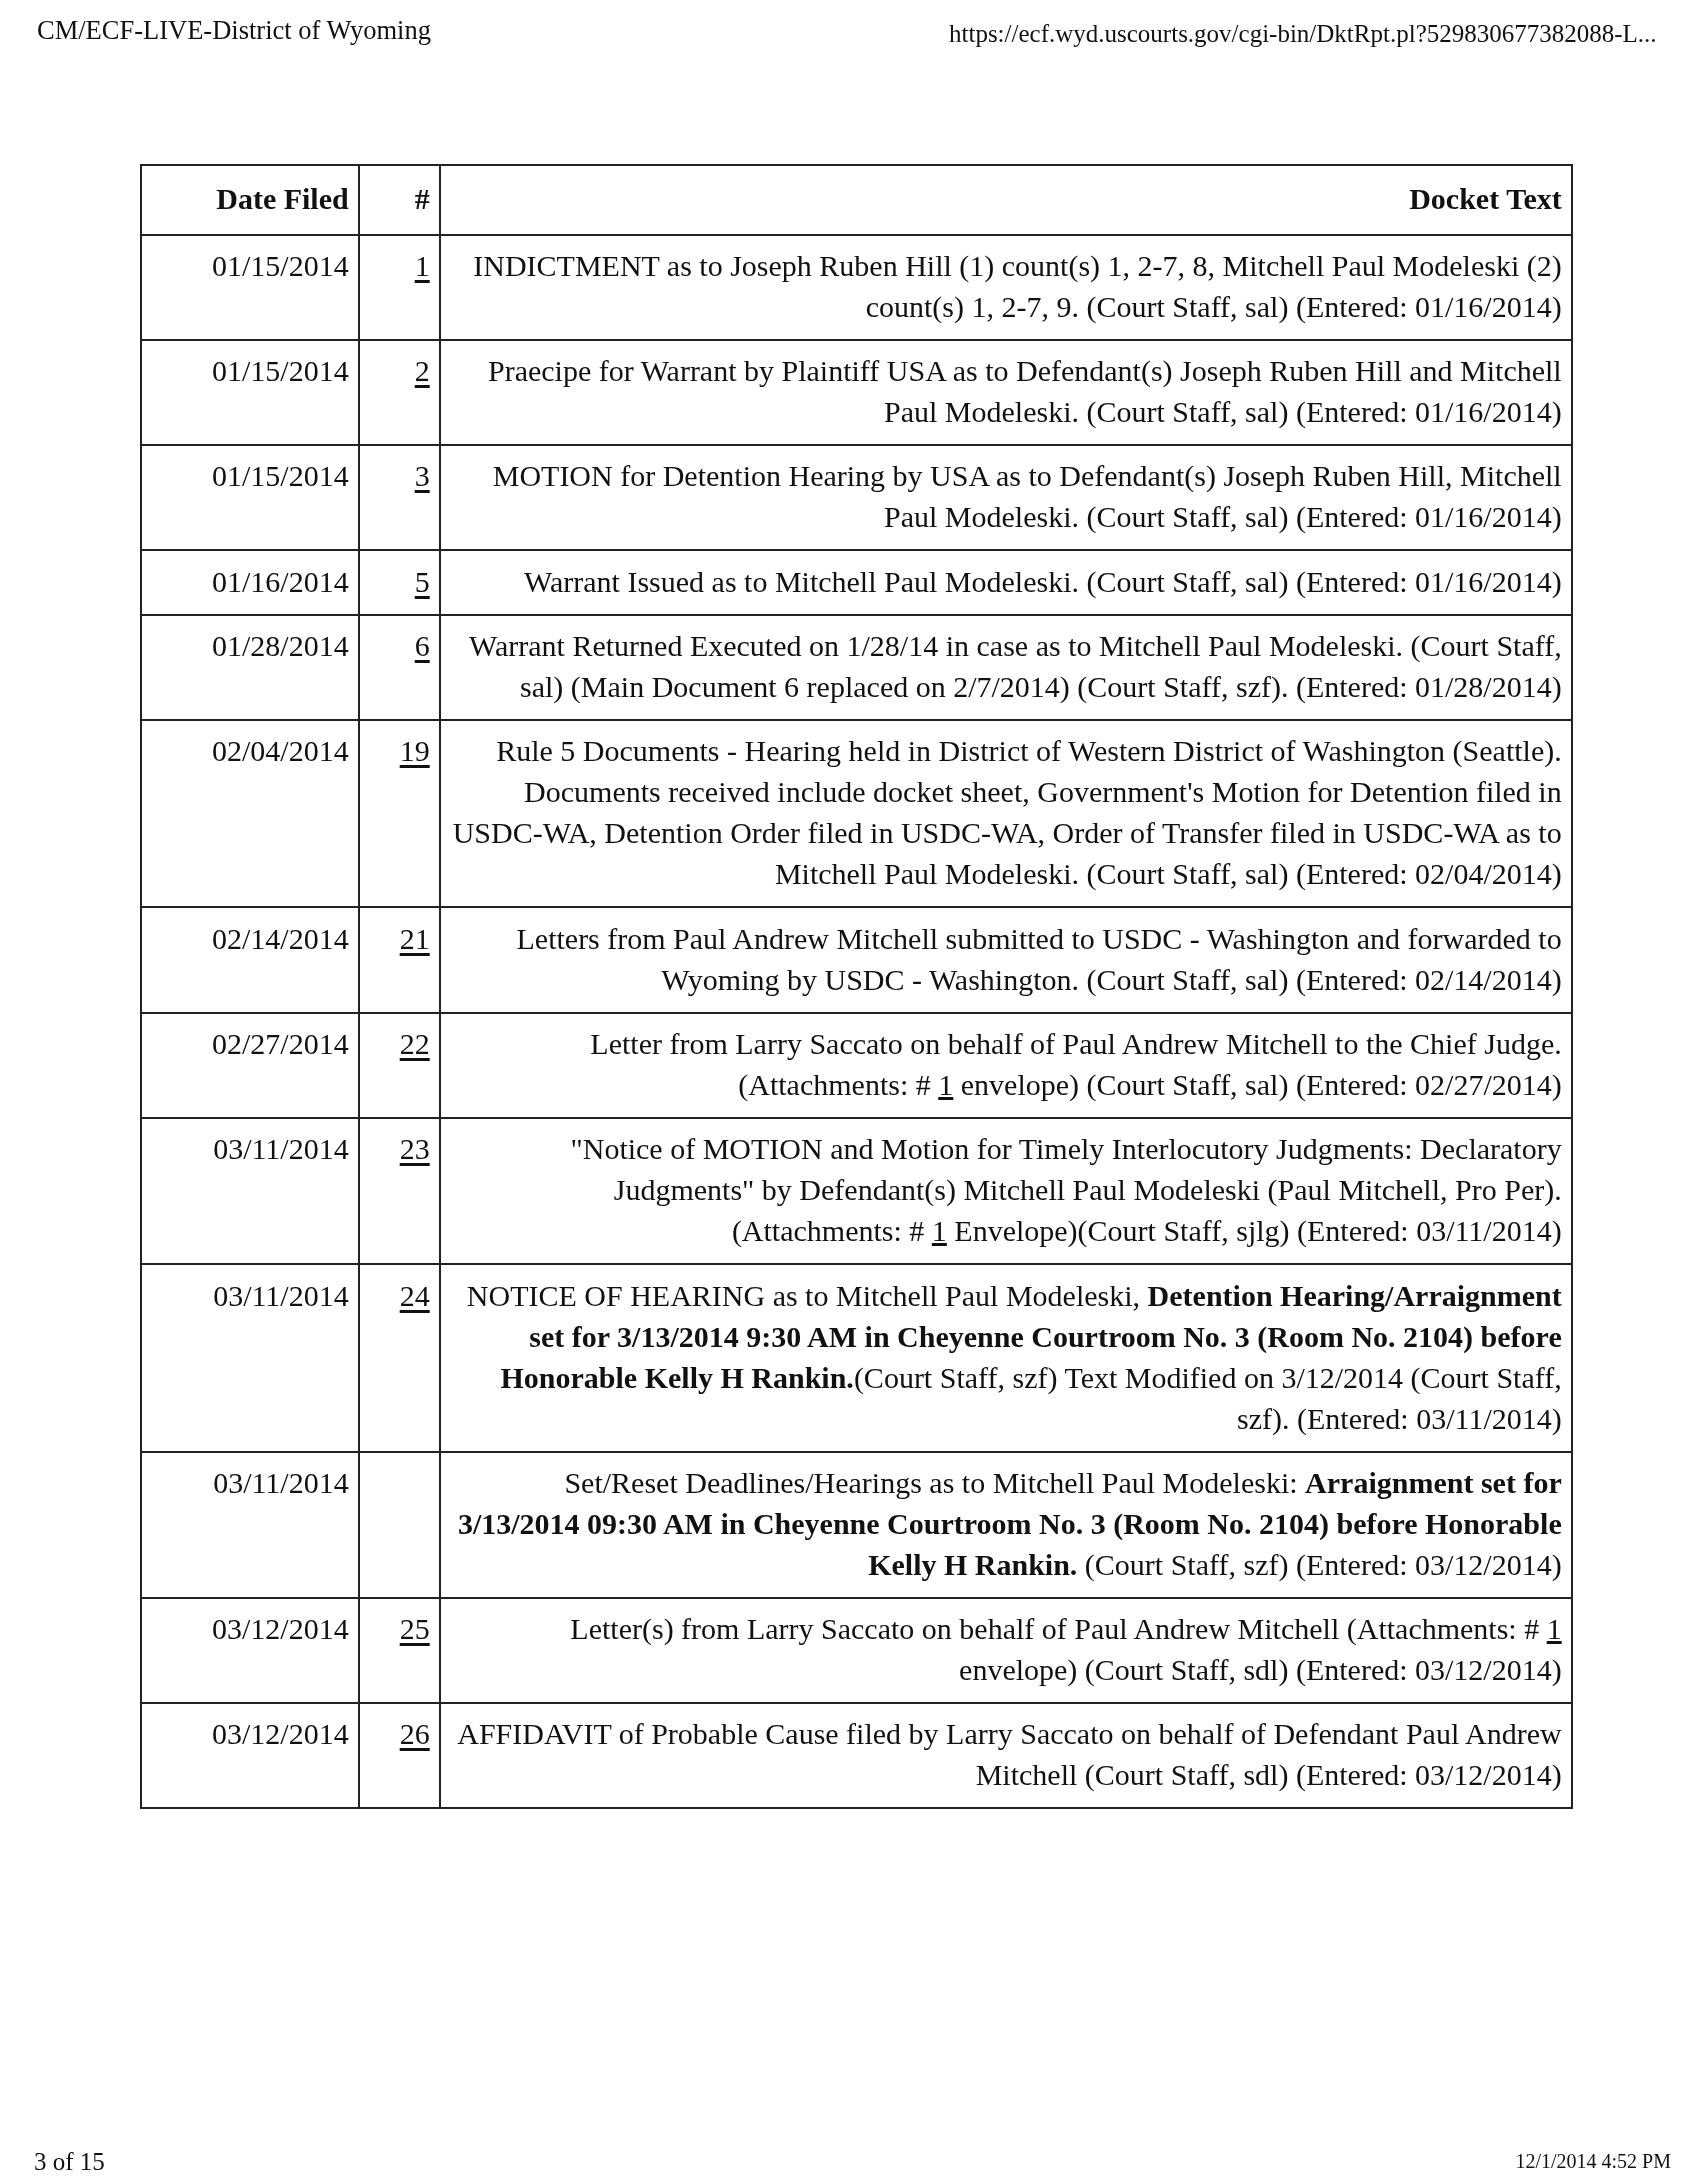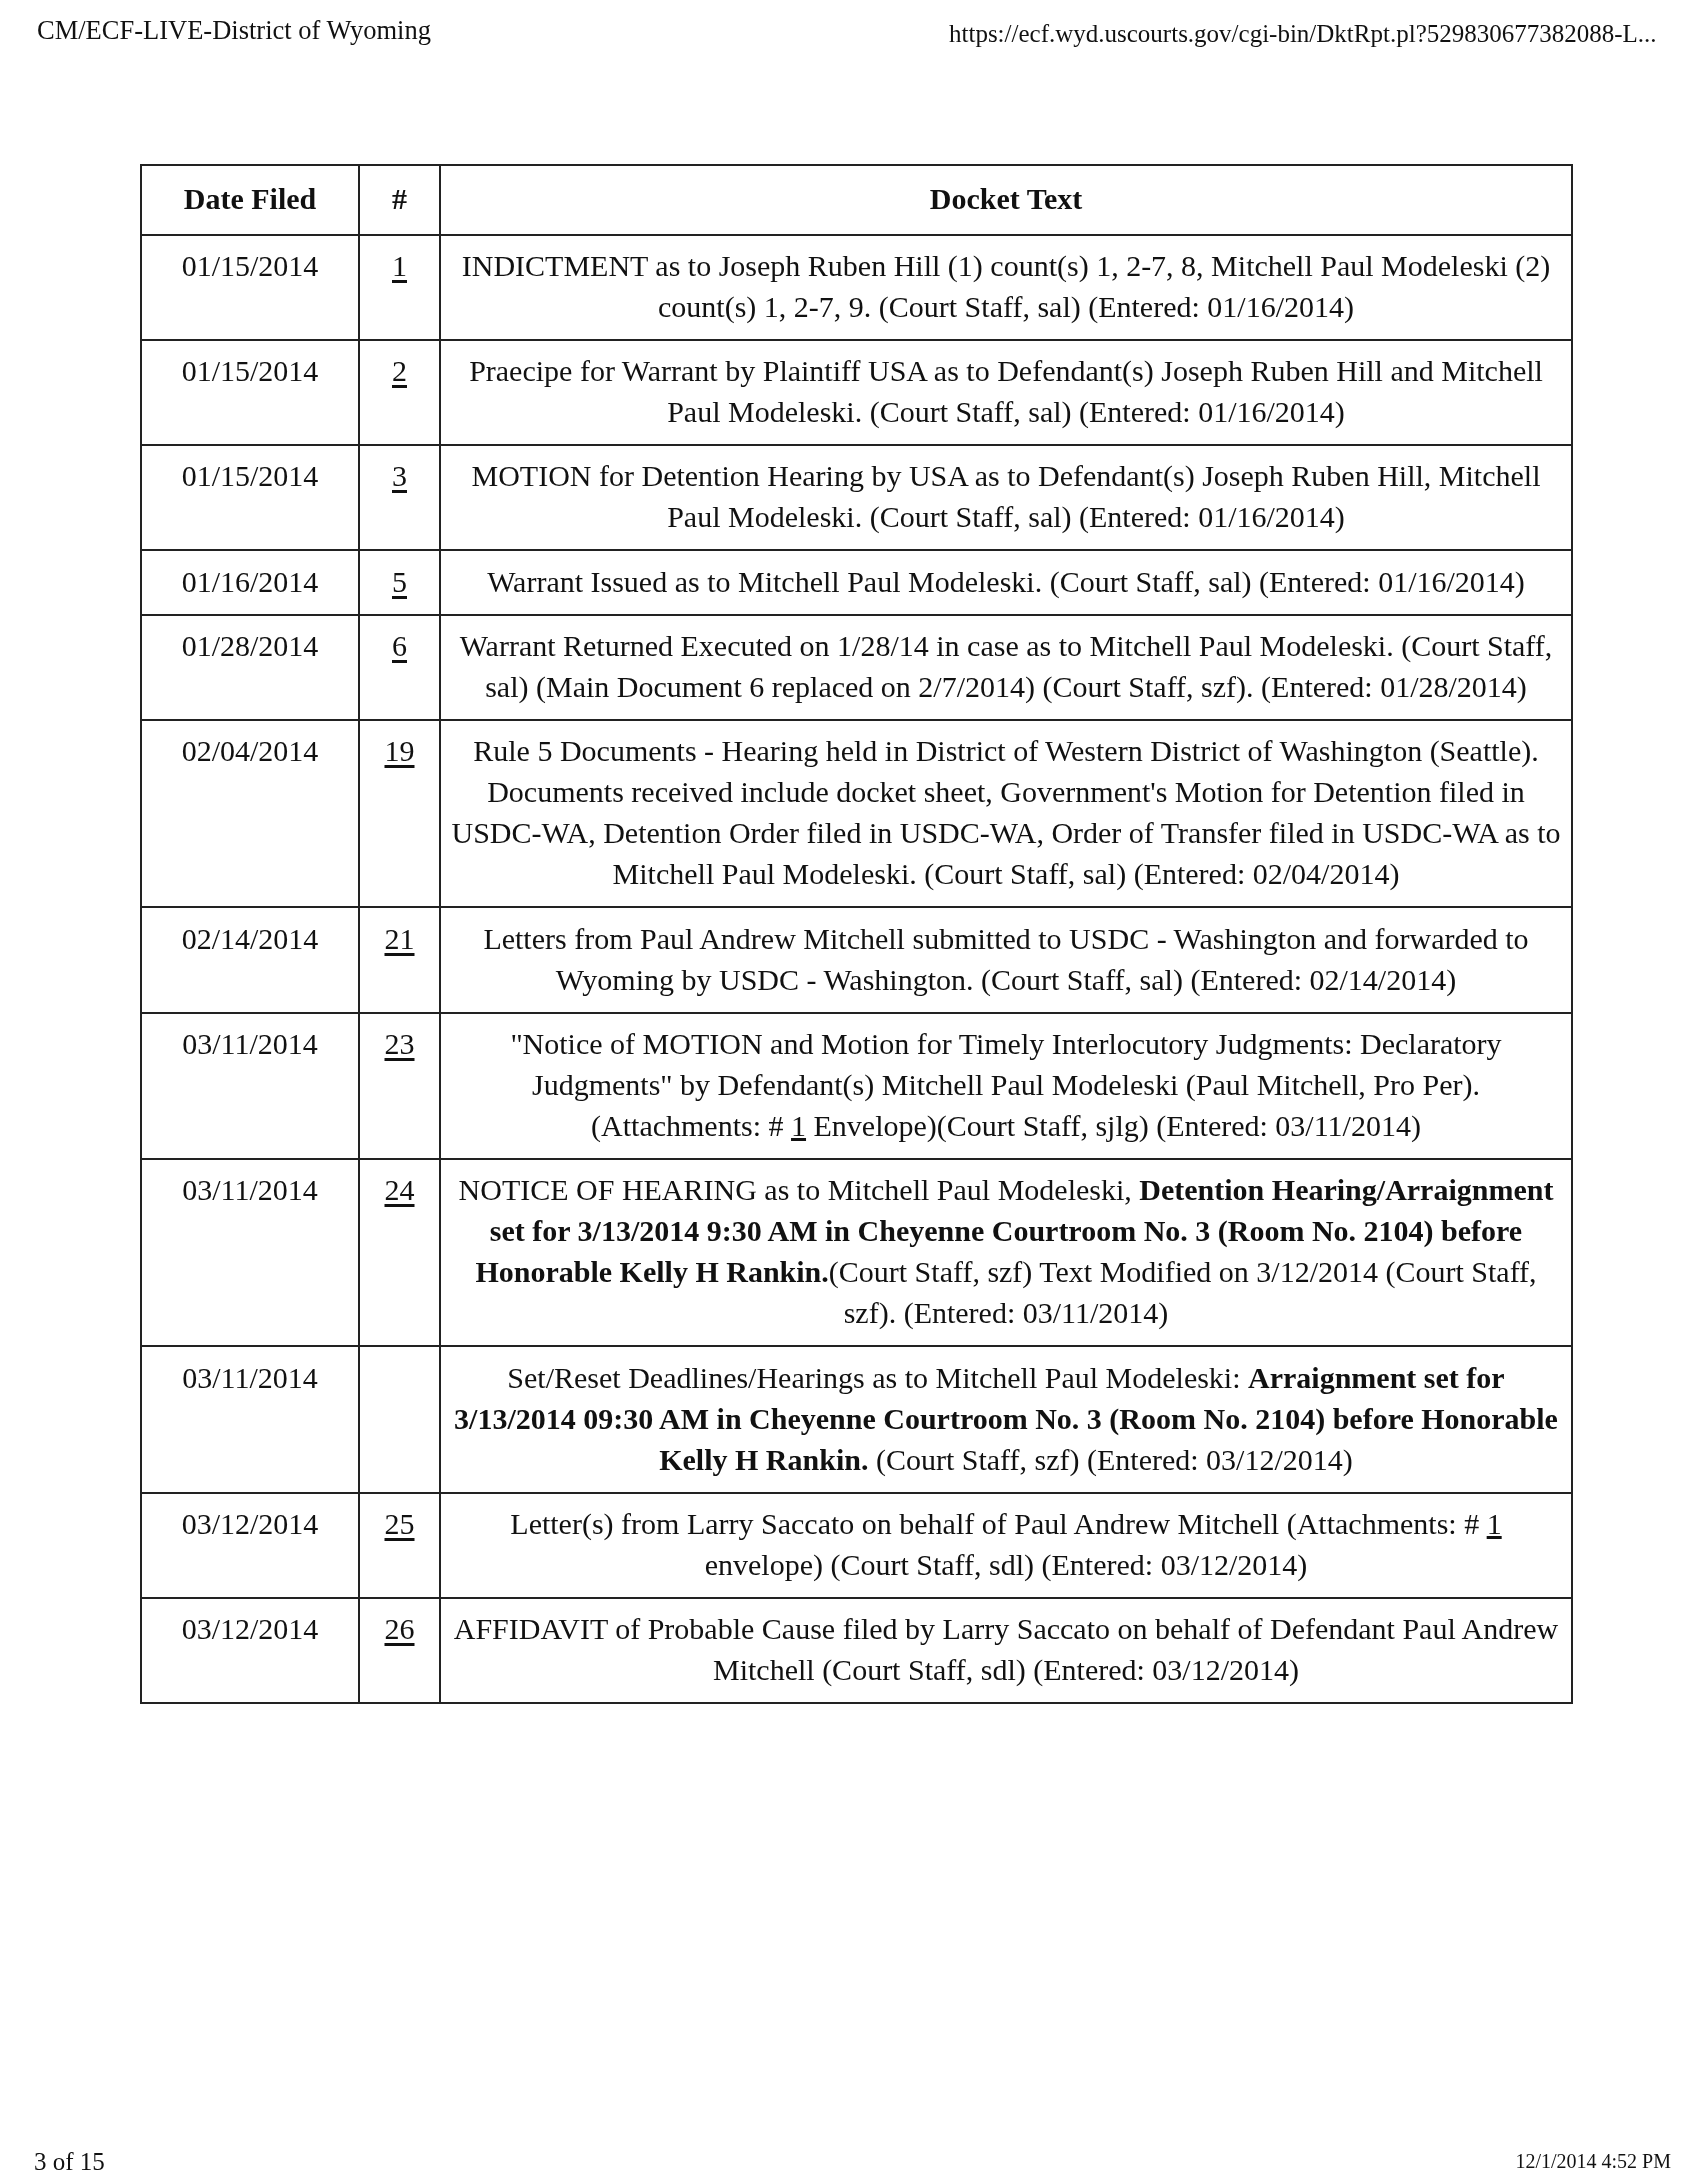--- a/index.html
+++ b/index.html
@@ -9,21 +9,21 @@
   }
   .hdr-left { position: absolute; left: 37px; top: 14.6px; font-size: 26.5px; }
   .hdr-right { position: absolute; left: 949px; top: 20px; font-size: 25px; white-space: nowrap; }
   .ftr-left { position: absolute; left: 34px; top: 2148px; font-size: 25px; }
   .ftr-right { position: absolute; right: 17px; top: 2150px; font-size: 20px; }
   table.docket {
     position: absolute; left: 140px; top: 164px; width: 1433px;
     border-collapse: collapse; font-size: 30px; line-height: 41px;
   }
   table.docket th, table.docket td {
-    border: 2px solid #222; vertical-align: top; text-align: center;
+    border: 2px solid #222; vertical-align: top; text-align: right;
     padding: 9.3px 9.3px 12px 9.3px;
   }
   table.docket th { font-weight: bold; padding-top: 12px; padding-bottom: 14.6px; }
   col.c-date { width: 218px; }
   col.c-num { width: 81px; }
   td.num, th.num { text-align: right; padding-right: 17px; }
   th.num { text-align: center; padding-right: 9.3px; }
   td.num a { color: #111; text-decoration: underline; text-underline-offset: 4px; }
   b { font-weight: bold; }
 </style>
@@ -76,20 +76,25 @@
         <td>02/04/2014</td>
         <td class="num"><a>19</a></td>
         <td><span>Rule 5 Documents - Hearing held in District of Western District of Washington (Seattle). Documents received include docket sheet, Government's Motion for Detention filed in USDC-WA, Detention Order filed in USDC-WA, Order of Transfer filed in USDC-WA as to Mitchell Paul Modeleski. (Court Staff, sal) (Entered: 02/04/2014)</span></td>
       </tr>
       <tr>
         <td>02/14/2014</td>
         <td class="num"><a>21</a></td>
         <td><span>Letters from Paul Andrew Mitchell submitted to USDC - Washington and forwarded to Wyoming by USDC - Washington. (Court Staff, sal) (Entered: 02/14/2014)</span></td>
       </tr>
       <tr>
+        <td>02/27/2014</td>
+        <td class="num"><a>22</a></td>
+        <td><span>Letter from Larry Saccato on behalf of Paul Andrew Mitchell to the Chief Judge. (Attachments: # </span><a style="color: rgb(17, 17, 17); text-decoration: underline;">1</a><span> envelope) (Court Staff, sal) (Entered: 02/27/2014)</span></td>
+      </tr>
+      <tr>
         <td>03/11/2014</td>
         <td class="num"><a>23</a></td>
         <td><span>"Notice of MOTION and Motion for Timely Interlocutory Judgments: Declaratory Judgments" by Defendant(s) Mitchell Paul Modeleski (Paul Mitchell, Pro Per). (Attachments: # </span><a style="color: rgb(17, 17, 17); text-decoration: underline;">1</a><span> Envelope)(Court Staff, sjlg) (Entered: 03/11/2014)</span></td>
       </tr>
       <tr>
         <td>03/11/2014</td>
         <td class="num"><a>24</a></td>
         <td><span>NOTICE OF HEARING as to Mitchell Paul Modeleski, </span><b>Detention Hearing/Arraignment set for 3/13/2014 9:30 AM in Cheyenne Courtroom No. 3 (Room No. 2104) before Honorable Kelly H Rankin.</b><span>(Court Staff, szf) Text Modified on 3/12/2014 (Court Staff, szf). (Entered: 03/11/2014)</span></td>
       </tr>
       <tr>

